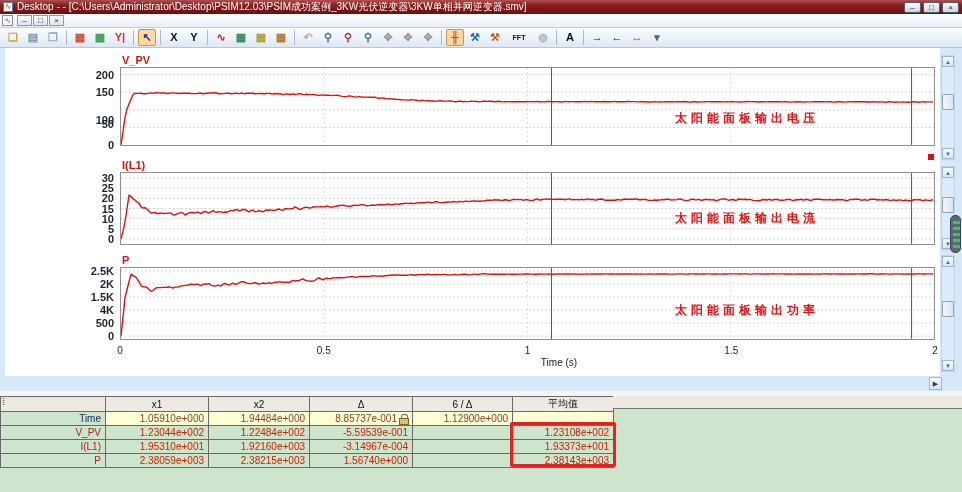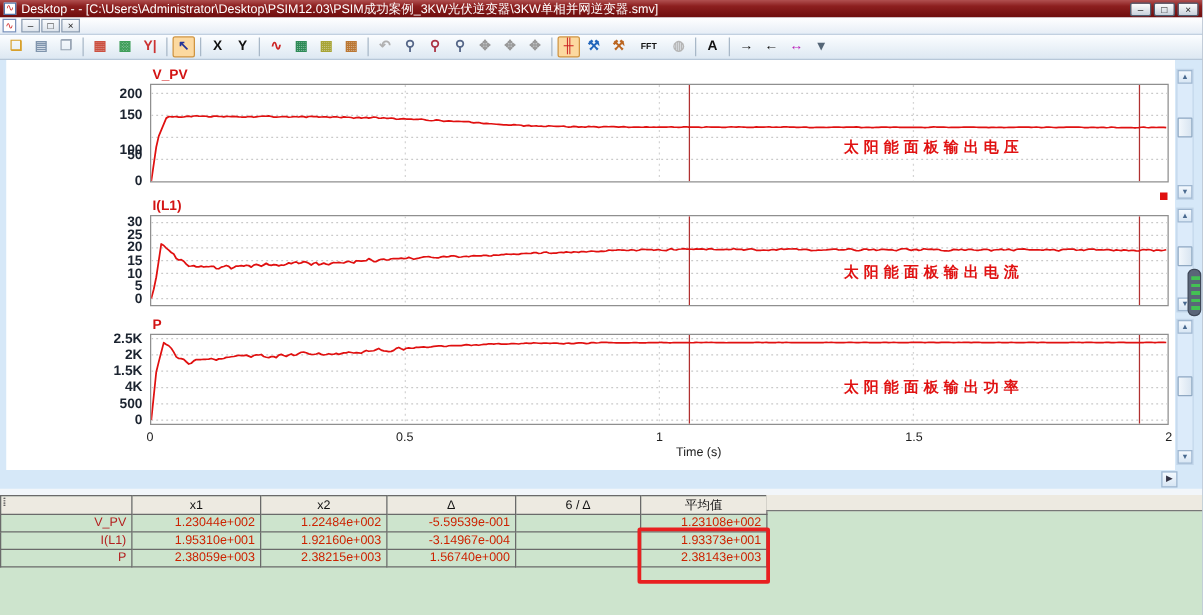--- a/index.html
+++ b/index.html
@@ -278,20 +278,28 @@
           <tr>
             <th></th>
             <th>x1</th>
             <th>x2</th>
             <th>Δ</th>
             <th>6 / Δ</th>
             <th>平均值</th>
           </tr>
         </thead>
         <tbody>
+          <tr class="row-time">
+            <td class="lbl">Time</td>
+            <td class="val">1.05910e+000</td>
+            <td class="val">1.94484e+000</td>
+            <td class="val"><span>8.85737e-001</span><span class="lock"></span></td>
+            <td class="val">1.12900e+000</td>
+            <td class="val"></td>
+          </tr>
           <tr class="row-sig">
             <td class="lbl">V_PV</td>
             <td class="val">1.23044e+002</td>
             <td class="val">1.22484e+002</td>
             <td class="val">-5.59539e-001</td>
             <td class="val"></td>
             <td class="val">1.23108e+002</td>
           </tr>
           <tr class="row-sig">
             <td class="lbl">I(L1)</td>

